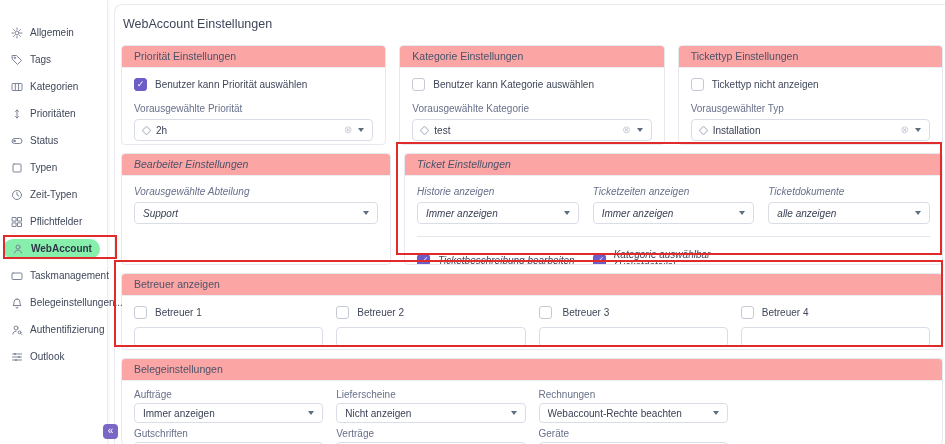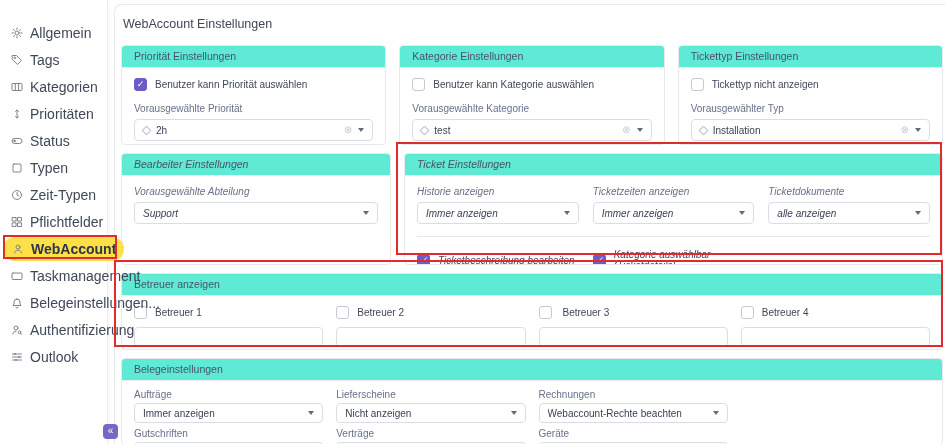--- a/index.html
+++ b/index.html
@@ -3,38 +3,38 @@
 <meta charset="utf-8">
 <style>
   * { box-sizing: border-box; margin: 0; padding: 0; }
   html,body { width:945px; height:444px; overflow:hidden; }
   body { font-family:"Liberation Sans", sans-serif; background:#fff; position:relative; color:#3f4759; }
 
   
   .sidebar { position:absolute; left:0; top:0; width:108px; height:444px; background:#fff;
              border-right:1px solid #ebedf3; box-shadow:1px 0 3px rgba(30,30,60,.04); padding-top:19px; z-index:2; }
   .side-item { display:flex; align-items:center; gap:7px; height:27px; padding-left:11px;
-               font-size:14px; color:#3f4759; cursor:pointer; white-space:nowrap; }
+               font-size:10px; color:#3f4759; cursor:pointer; white-space:nowrap; }
   .side-item .icn { width:12px; height:12px; flex:none; display:inline-flex; }
   .side-item svg { stroke:#7c8496; fill:none; stroke-width:1; stroke-linecap:round; stroke-linejoin:round; }
   .side-item.active { padding-left:0; }
-  .side-item.active .pill { display:flex; align-items:center; gap:7px; background:#fde047; border-radius:13px;
+  .side-item.active .pill { display:flex; align-items:center; gap:7px; background:#86efac; border-radius:13px;
                padding:4px 8px 4px 9px; margin-left:3px; font-weight:700; color:#2f3547; }
 
   
   .main { position:absolute; left:114px; top:4px; right:0; bottom:0; background:#fff;
           border-top:1px solid #e8eaf0; border-left:1px solid #e8eaf0; border-top-left-radius:8px;
           padding:12px 2px 0 6px; z-index:1; }
   .page-title { font-size:12.5px; font-weight:500; color:#3f4659; margin:0 0 14px 2px; }
   .rows { display:flex; flex-direction:column; gap:8px; }
   .hrow { display:flex; gap:13px; }
 
   
   .card { background:#fff; border:1px solid #e7e9f0; border-radius:4px; overflow:hidden; }
-  .card-header { height:22px; line-height:21px; padding:0 12px; background:#5eead4;
+  .card-header { height:22px; line-height:21px; padding:0 12px; background:#fca5a5;
                  border-bottom:1px solid #edeef4; font-size:10.5px; color:#4a5268; }
   .card-body { padding:10px 12px 16px; }
   .h100 { height:100px; } .h112 { height:112px;font-style:italic; } .h77 { height:77px; } .h87 { height:87px; }
   .flex1 { flex:1; min-width:0; } .w270 { width:270px; flex:none; }
 
   
   .cbrow { display:flex; align-items:center; gap:8px; font-size:10px; color:#3f4759; }
   .checkbox { width:13px; height:13px; border:1px solid #c4c9d4; border-radius:3px; background:#fff;
               flex:none; display:inline-flex; align-items:center; justify-content:center; cursor:pointer; }
   .checkbox.checked { background:#6c5cc7; border-color:#6c5cc7; }

